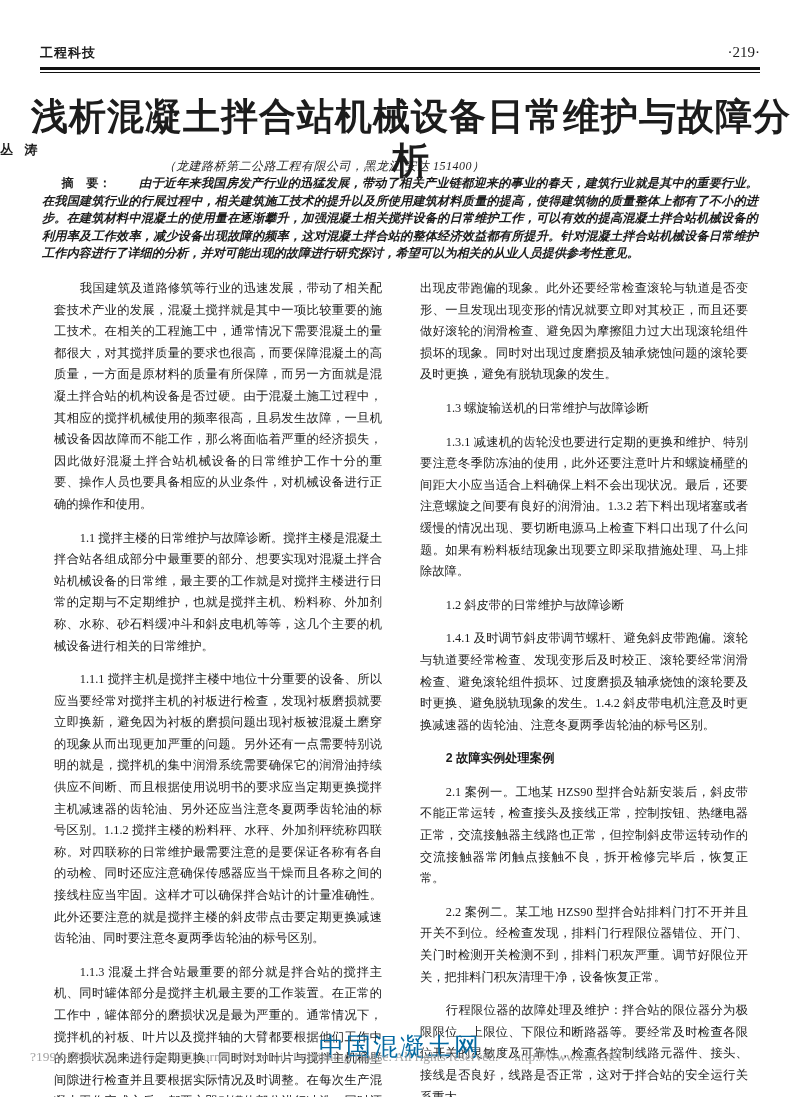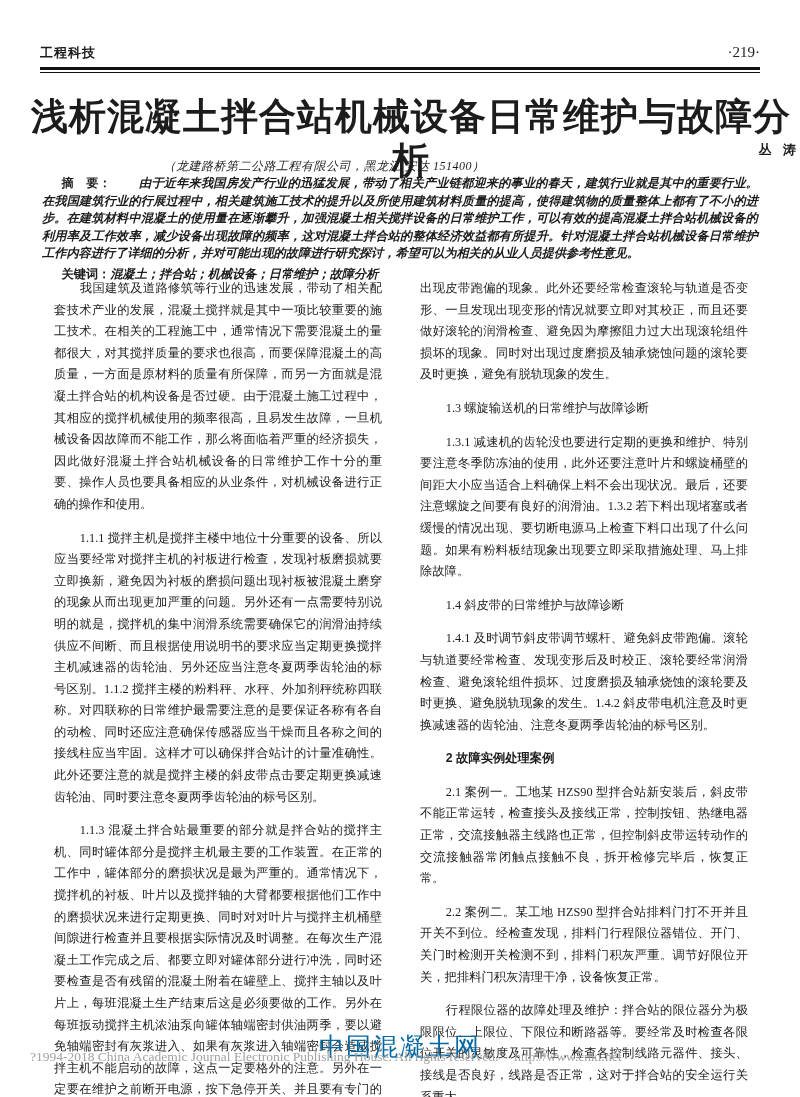--- a/index.html
+++ b/index.html
@@ -11,21 +11,21 @@
   .journal-section{font-family:"Liberation Sans","DejaVu Sans",sans-serif;
                    font-weight:bold;font-size:13px;letter-spacing:1px;}
   .page-number{font-size:15px;}
   .rules{position:absolute;top:67px;left:40px;right:40px;}
   .rule-thick{height:3px;background:#111;}
   .rule-thin{height:1px;background:#111;margin-top:2px;}
   
   .paper-title{position:absolute;top:84px;left:20px;width:760px;margin:11px;text-align:center;
                font-family:"Liberation Sans","DejaVu Sans",sans-serif;font-weight:900;
                font-size:37px;letter-spacing:1px;line-height:1.2;}
-  .author{position:absolute;top:141px;left:0;width:800px;text-align:right;
+  .author{position:absolute;top:141px;left:0;width:800px;text-align:left;
           font-family:"Liberation Sans","DejaVu Sans",sans-serif;font-weight:bold;
           font-size:13px;letter-spacing:4px;}
   .affiliation{position:absolute;top:158px;left:0;width:648px;text-align:center;
                font-style:italic;font-size:12px;letter-spacing:.5px;}
   
   .abstract-block{position:absolute;top:175px;left:42px;width:716px;
                   font-size:12.2px;line-height:17.6px;text-align:justify;}
   .abstract-block p{margin:0;}
   .abstract-label,.keywords-label{font-style:normal;font-weight:bold;
         font-family:"Liberation Sans","DejaVu Sans",sans-serif;margin-top:24px;}
@@ -66,34 +66,34 @@
   </div>
 
   <h1 class="paper-title">浅析混凝土拌合站机械设备日常维护与故障分析</h1>
 
   <div class="author">丛 涛</div>
 
   <div class="affiliation">（龙建路桥第二公路工程有限公司，黑龙江 安达 151400）</div>
 
   <div class="abstract-block">
     <p class="abstract-para"><span class="abstract-label">摘　要：</span><span class="abstract-text">由于近年来我国房发产行业的迅猛发展，带动了相关产业链都迎来的事业的春天，建筑行业就是其中的重要行业。在我国建筑行业的行展过程中，相关建筑施工技术的提升以及所使用建筑材料质量的提高，使得建筑物的质量整体上都有了不小的进步。在建筑材料中混凝土的使用量在逐渐攀升，加强混凝土相关搅拌设备的日常维护工作，可以有效的提高混凝土拌合站机械设备的利用率及工作效率，减少设备出现故障的频率，这对混凝土拌合站的整体经济效益都有所提升。针对混凝土拌合站机械设备日常维护工作内容进行了详细的分析，并对可能出现的故障进行研究探讨，希望可以为相关的从业人员提供参考性意见。</span></p>
-    <p class="keywords-line"><span class="keywords-label">关键词：</span><span class="keywords-text">混凝土；拌合站；机械设备；日常维护；故障分析</span></p>
   </div>
 
   <div class="columns">
     <div class="col">
         <div class="para">我国建筑及道路修筑等行业的迅速发展，带动了相关配套技术产业的发展，混凝土搅拌就是其中一项比较重要的施工技术。在相关的工程施工中，通常情况下需要混凝土的量都很大，对其搅拌质量的要求也很高，而要保障混凝土的高质量，一方面是原材料的质量有所保障，而另一方面就是混凝土拌合站的机构设备是否过硬。由于混凝土施工过程中，其相应的搅拌机械使用的频率很高，且易发生故障，一旦机械设备因故障而不能工作，那么将面临着严重的经济损失，因此做好混凝土拌合站机械设备的日常维护工作十分的重要、操作人员也要具备相应的从业条件，对机械设备进行正确的操作和使用。</div>
+        <div class="para">1.1 搅拌主楼的日常维护与故障诊断。搅拌主楼是混凝土拌合站各组成部分中最重要的部分、想要实现对混凝土拌合站机械设备的日常维，最主要的工作就是对搅拌主楼进行日常的定期与不定期维护，也就是搅拌主机、粉料称、外加剂称、水称、砂石料缓冲斗和斜皮电机等等，这几个主要的机械设备进行相关的日常维护。</div>
         <div class="para">1.1.1 搅拌主机是搅拌主楼中地位十分重要的设备、所以应当要经常对搅拌主机的衬板进行检查，发现衬板磨损就要立即换新，避免因为衬板的磨损问题出现衬板被混凝土磨穿的现象从而出现更加严重的问题。另外还有一点需要特别说明的就是，搅拌机的集中润滑系统需要确保它的润滑油持续供应不间断、而且根据使用说明书的要求应当定期更换搅拌主机减速器的齿轮油、另外还应当注意冬夏两季齿轮油的标号区别。1.1.2 搅拌主楼的粉料秤、水秤、外加剂秤统称四联称。对四联称的日常维护最需要注意的是要保证各称有各自的动检、同时还应注意确保传感器应当干燥而且各称之间的接线柱应当牢固。这样才可以确保拌合站计的计量准确性。此外还要注意的就是搅拌主楼的斜皮带点击要定期更换减速齿轮油、同时要注意冬夏两季齿轮油的标号区别。</div>
         <div class="para">1.1.3 混凝土拌合站最重要的部分就是拌合站的搅拌主机、同时罐体部分是搅拌主机最主要的工作装置。在正常的工作中，罐体部分的磨损状况是最为严重的。通常情况下，搅拌机的衬板、叶片以及搅拌轴的大臂都要根据他们工作中的磨损状况来进行定期更换、同时对对叶片与搅拌主机桶壁间隙进行检查并且要根据实际情况及时调整。在每次生产混凝土工作完成之后、都要立即对罐体部分进行冲洗，同时还要检查是否有残留的混凝土附着在罐壁上、搅拌主轴以及叶片上，每班混凝土生产结束后这是必须要做的工作。另外在每班扳动搅拌主机浓油泵向罐体轴端密封供油两季，要以避免轴端密封有灰浆进入、如果有灰浆进入轴端密封会造成搅拌主机不能启动的故障，这点一定要格外的注意。另外在一定要在维护之前断开电源，按下急停开关、并且要有专门的看护人员，避免意外事故的发生。</div>
       </div>
     <div class="col">
         <div class="cont">出现皮带跑偏的现象。此外还要经常检查滚轮与轨道是否变形、一旦发现出现变形的情况就要立即对其校正，而且还要做好滚轮的润滑检查、避免因为摩擦阻力过大出现滚轮组件损坏的现象。同时对出现过度磨损及轴承烧蚀问题的滚轮要及时更换，避免有脱轨现象的发生。</div>
         <div class="para">1.3 螺旋输送机的日常维护与故障诊断</div>
         <div class="para">1.3.1 减速机的齿轮没也要进行定期的更换和维护、特别要注意冬季防冻油的使用，此外还要注意叶片和螺旋桶壁的间距大小应当适合上料确保上料不会出现状况。最后，还要注意螺旋之间要有良好的润滑油。1.3.2 若下料出现堵塞或者缓慢的情况出现、要切断电源马上检查下料口出现了什么问题。如果有粉料板结现象出现要立即采取措施处理、马上排除故障。</div>
-        <div class="para">1.4 斜皮带的日常维护与故障诊断</div>
+        <div class="para">1.2 斜皮带的日常维护与故障诊断</div>
         <div class="para">1.4.1 及时调节斜皮带调节螺杆、避免斜皮带跑偏。滚轮与轨道要经常检查、发现变形后及时校正、滚轮要经常润滑检查、避免滚轮组件损坏、过度磨损及轴承烧蚀的滚轮要及时更换、避免脱轨现象的发生。1.4.2 斜皮带电机注意及时更换减速器的齿轮油、注意冬夏两季齿轮油的标号区别。</div>
         <div class="heading">2 故障实例处理案例</div>
         <div class="para">2.1 案例一。工地某 HZS90 型拌合站新安装后，斜皮带不能正常运转，检查接头及接线正常，控制按钮、热继电器正常，交流接触器主线路也正常，但控制斜皮带运转动作的交流接触器常闭触点接触不良，拆开检修完毕后，恢复正常。</div>
         <div class="para">2.2 案例二。某工地 HZS90 型拌合站排料门打不开并且开关不到位。经检查发现，排料门行程限位器错位、开门、关门时检测开关检测不到，排料门积灰严重。调节好限位开关，把排料门积灰清理干净，设备恢复正常。</div>
         <div class="para">行程限位器的故障处理及维护：拌合站的限位器分为极限限位、上限位、下限位和断路器等。要经常及时检查各限位开关的灵敏度及可靠性，检查各控制线路元器件、接头、接线是否良好，线路是否正常，这对于拌合站的安全运行关系重大。</div>
         <div class="para">综上所述、从上文对混凝土拌合站机械设备的日常维护及可能发生故障的分析可知、混凝土拌合机相关机械设备的维护工作开展起来十分的复杂且繁琐，需要工作人员具有一定的责任心和敬业精神，在日常的维护中要做精做细，发现问题或潜在的故障进行及时的处理，从而降低机械设备的损坏率，提高混凝土拌合站的的使用效率和工作质量、使其达到最大的工作质量，从而相当于降低了成本、提高经济效益、从而提高整个建筑施工行业的工作效率及工程质量。</div>
       </div>
   </div>
 
   <div class="watermark">中国混凝土网</div>

